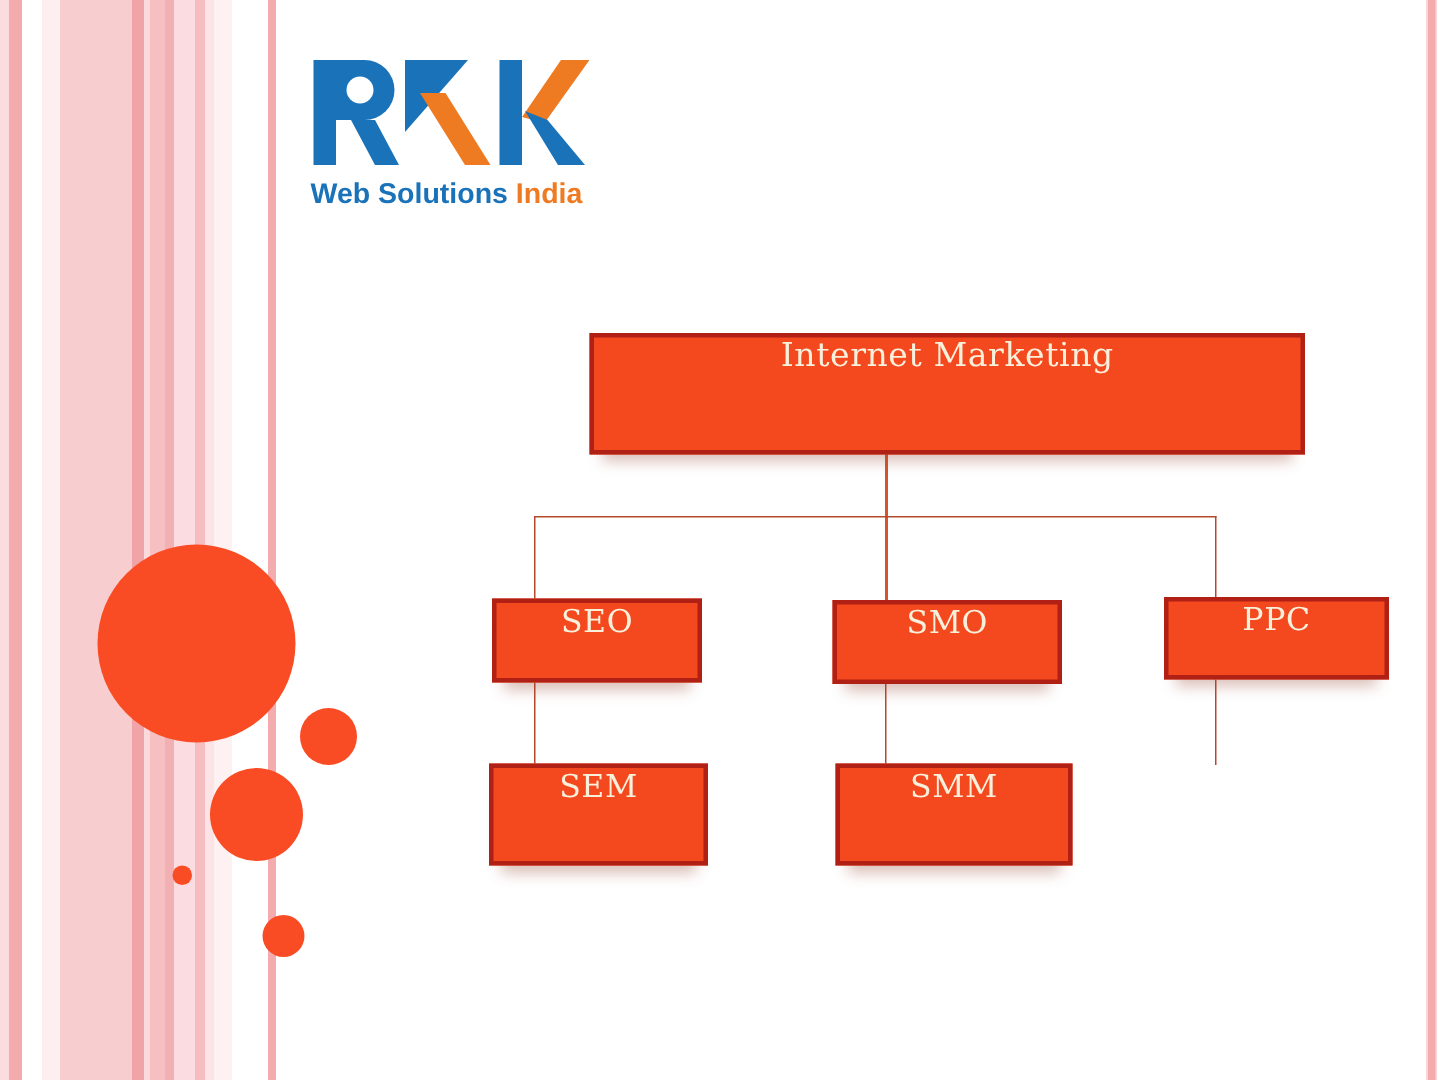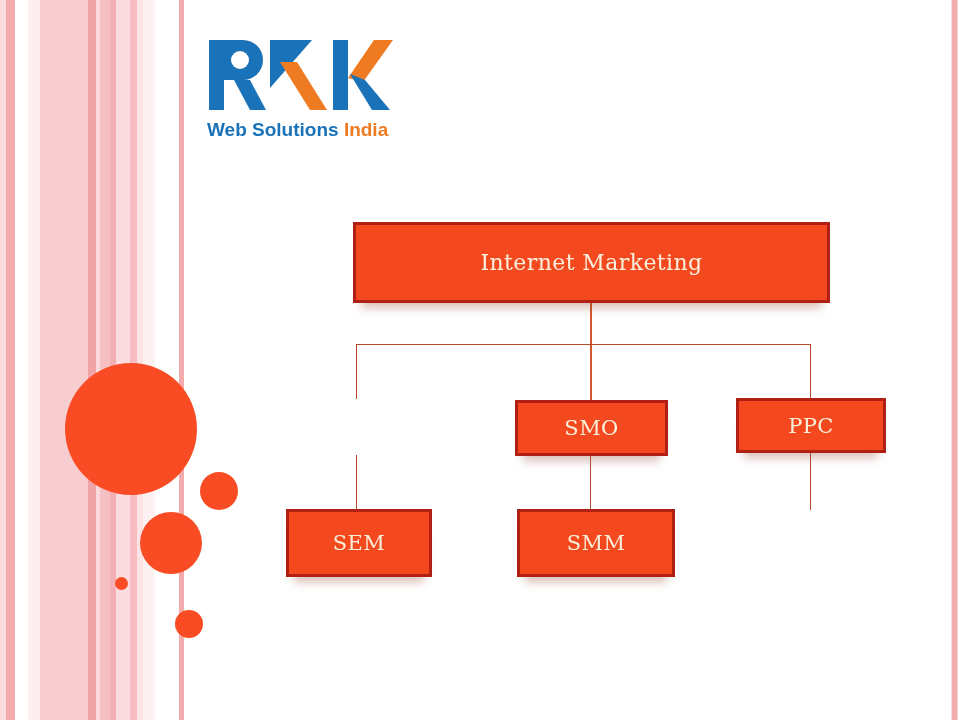--- a/index.html
+++ b/index.html
@@ -65,25 +65,25 @@
   #logo .tagline .accent { color: var(--logo-orange, #ee7a22); }
 
   
   .node {
     position: absolute;
     box-sizing: border-box;
     background: var(--box-fill, #f4491f);
     border: 3px solid var(--box-border, #b02014);
     color: var(--box-text, #f9f0dc);
     display: flex;
-    align-items: center;
     justify-content: center;
     text-align: center;
     letter-spacing: 0.4px;
     box-shadow: 0 13px 9px -8px rgba(150, 70, 50, 0.35);
+    margin-left: 40px;
   }
   #node-root { left: 353px; top: 222px; width: 477px; height: 81px; font-size: 22px; }
   #node-seo  { left: 288px; top: 399px; width: 140px; height: 56px; font-size: 21px; }
   #node-smo  { left: 515px; top: 400px; width: 153px; height: 56px; font-size: 21px; }
   #node-ppc  { left: 736px; top: 398px; width: 150px; height: 55px; font-size: 21px; }
   #node-sem  { left: 286px; top: 509px; width: 146px; height: 68px; font-size: 21px; }
   #node-smm  { left: 517px; top: 509px; width: 158px; height: 68px; font-size: 21px; }
   #node-adw  { left: 736px; top: 510px; width: 154px; height: 64px; font-size: 20px; line-height: 1.22; }
   #node-adw span { display: inline-block; max-width: 112px; }
 
@@ -135,20 +135,23 @@
   <div class="conn" id="conn-h"></div>
   <div class="conn" id="conn-l"></div>
   <div class="conn" id="conn-r"></div>
   <div class="conn" id="conn-seo-sem"></div>
   <div class="conn" id="conn-smo-smm"></div>
   <div class="conn" id="conn-ppc-adw"></div>
 
   <div class="node" id="node-root">
     <span>Internet Marketing</span>
   </div>
+  <div class="node" id="node-seo">
+    <span>SEO</span>
+  </div>
   <div class="node" id="node-ppc">
     <span>PPC</span>
   </div>
   <div class="node" id="node-smo">
     <span>SMO</span>
   </div>
   <div class="node" id="node-sem">
     <span>SEM</span>
   </div>
   <div class="node" id="node-smm">

